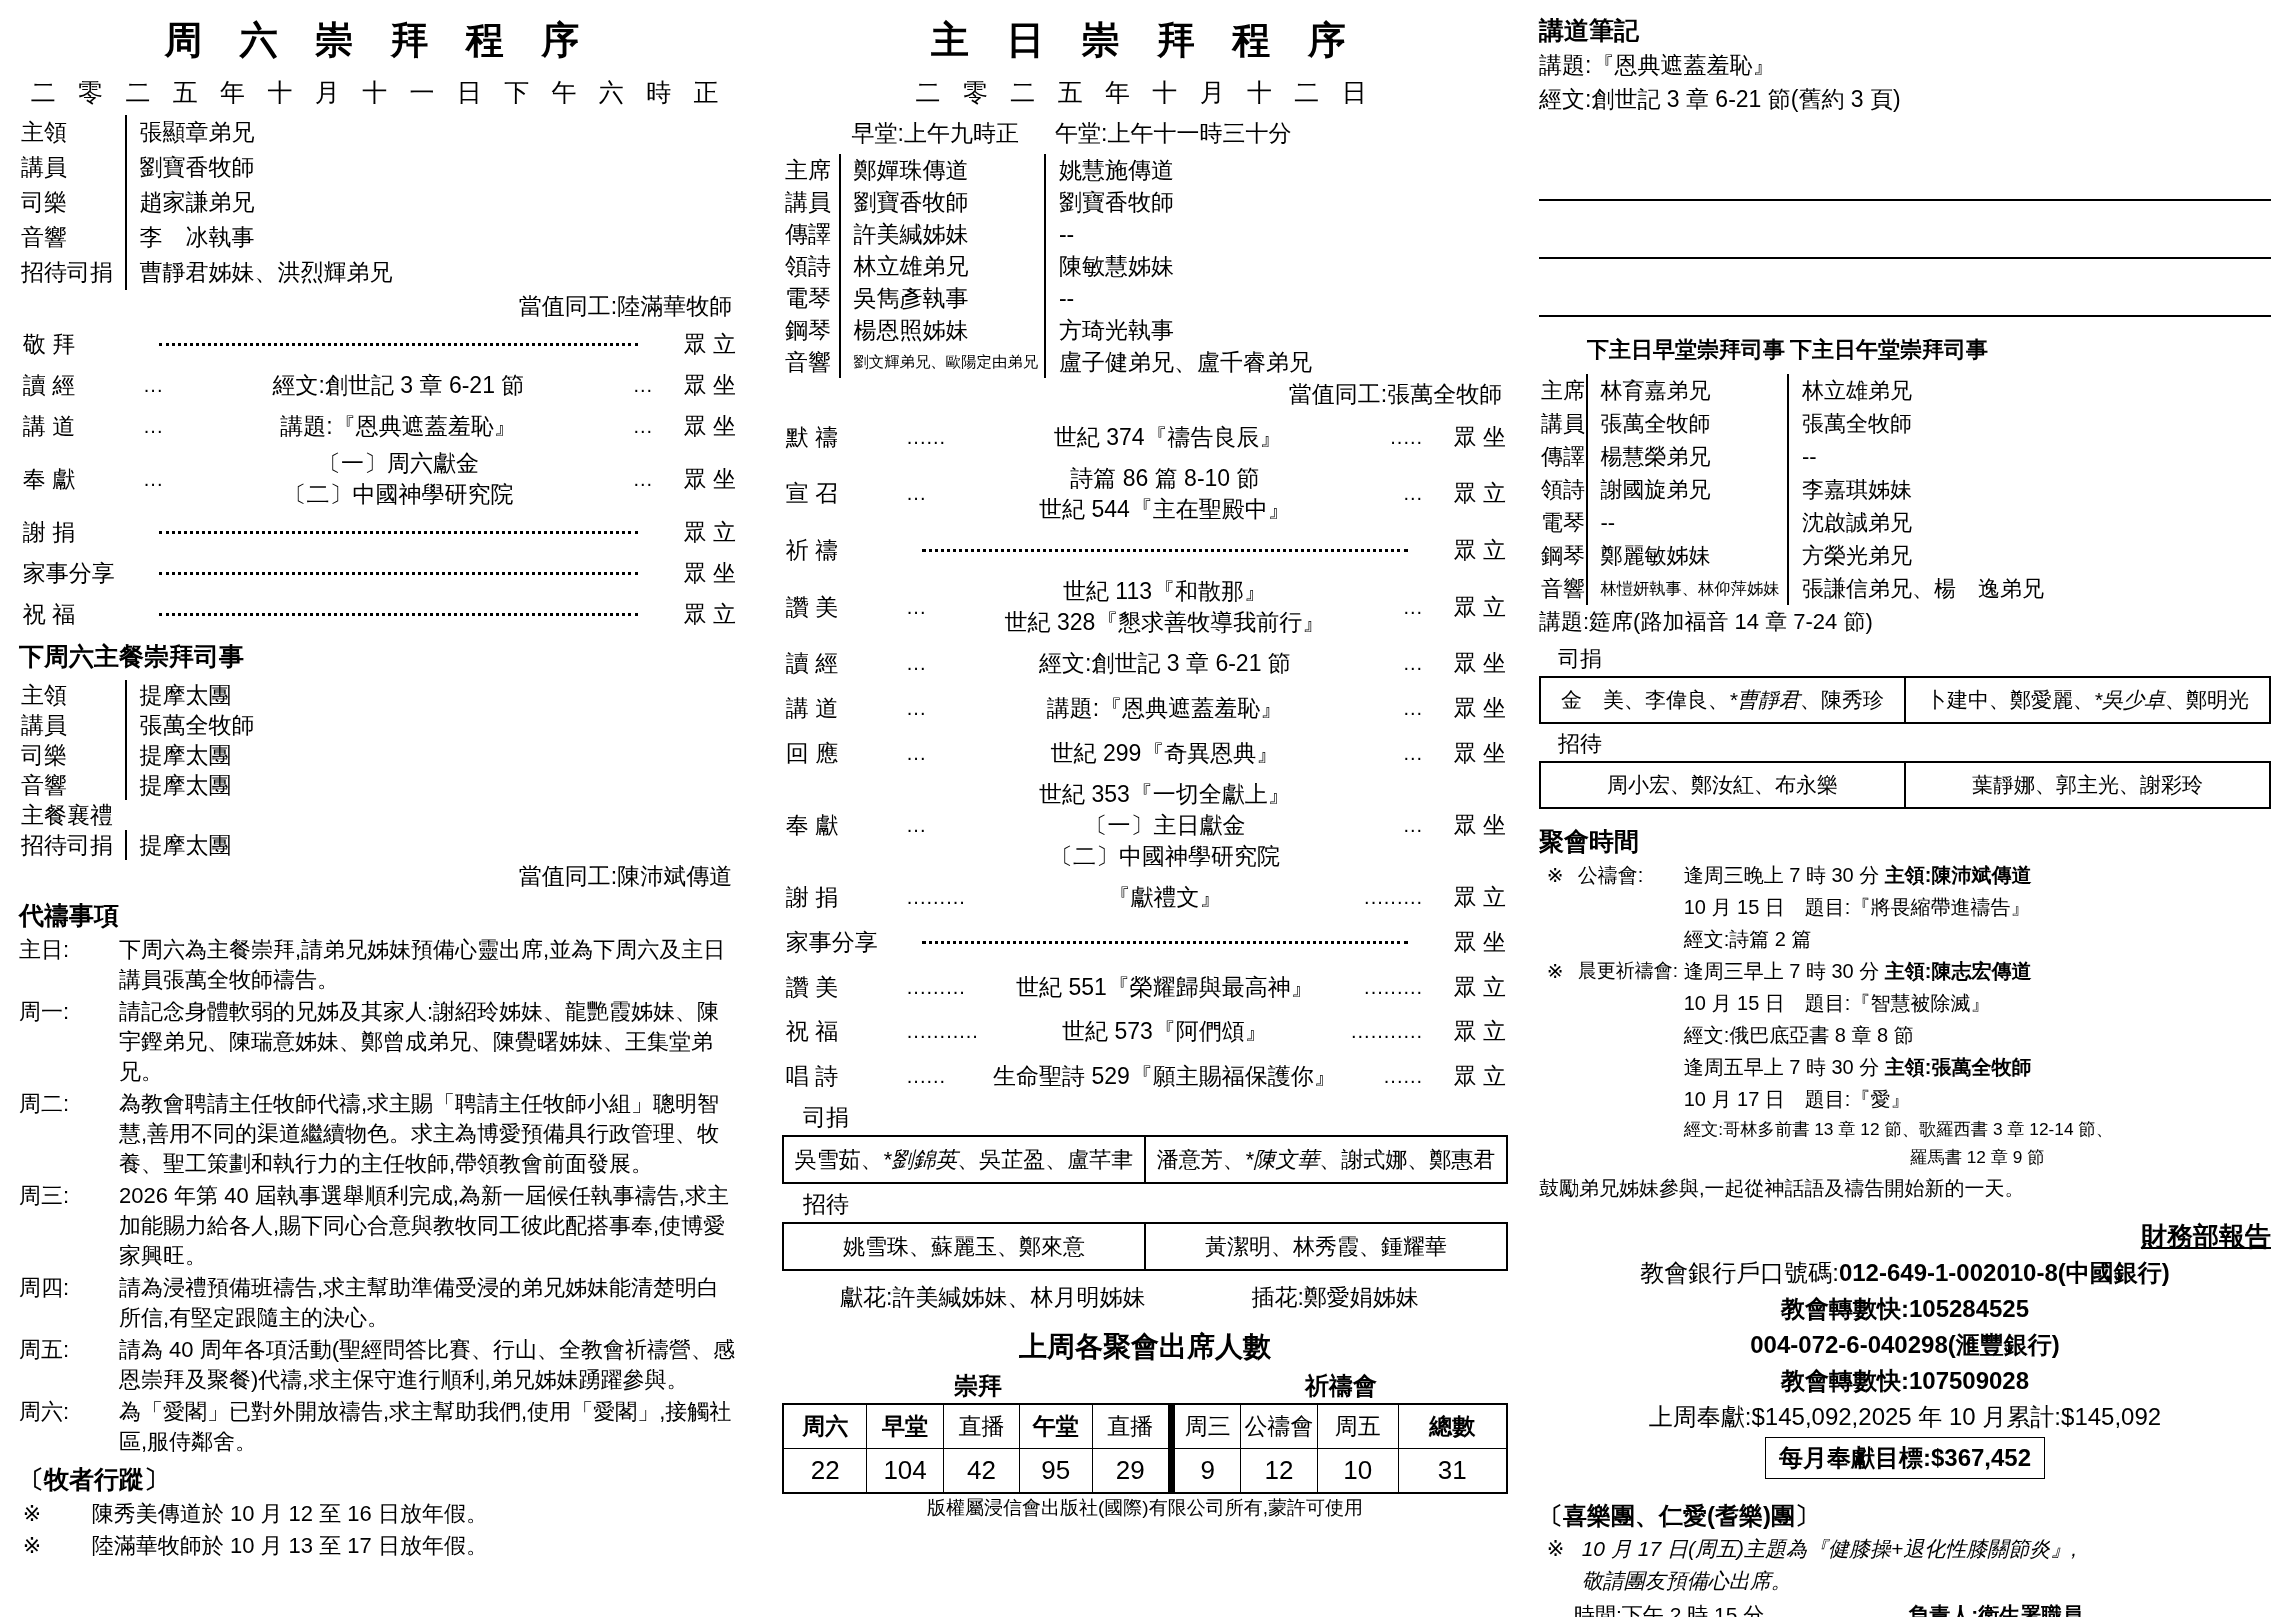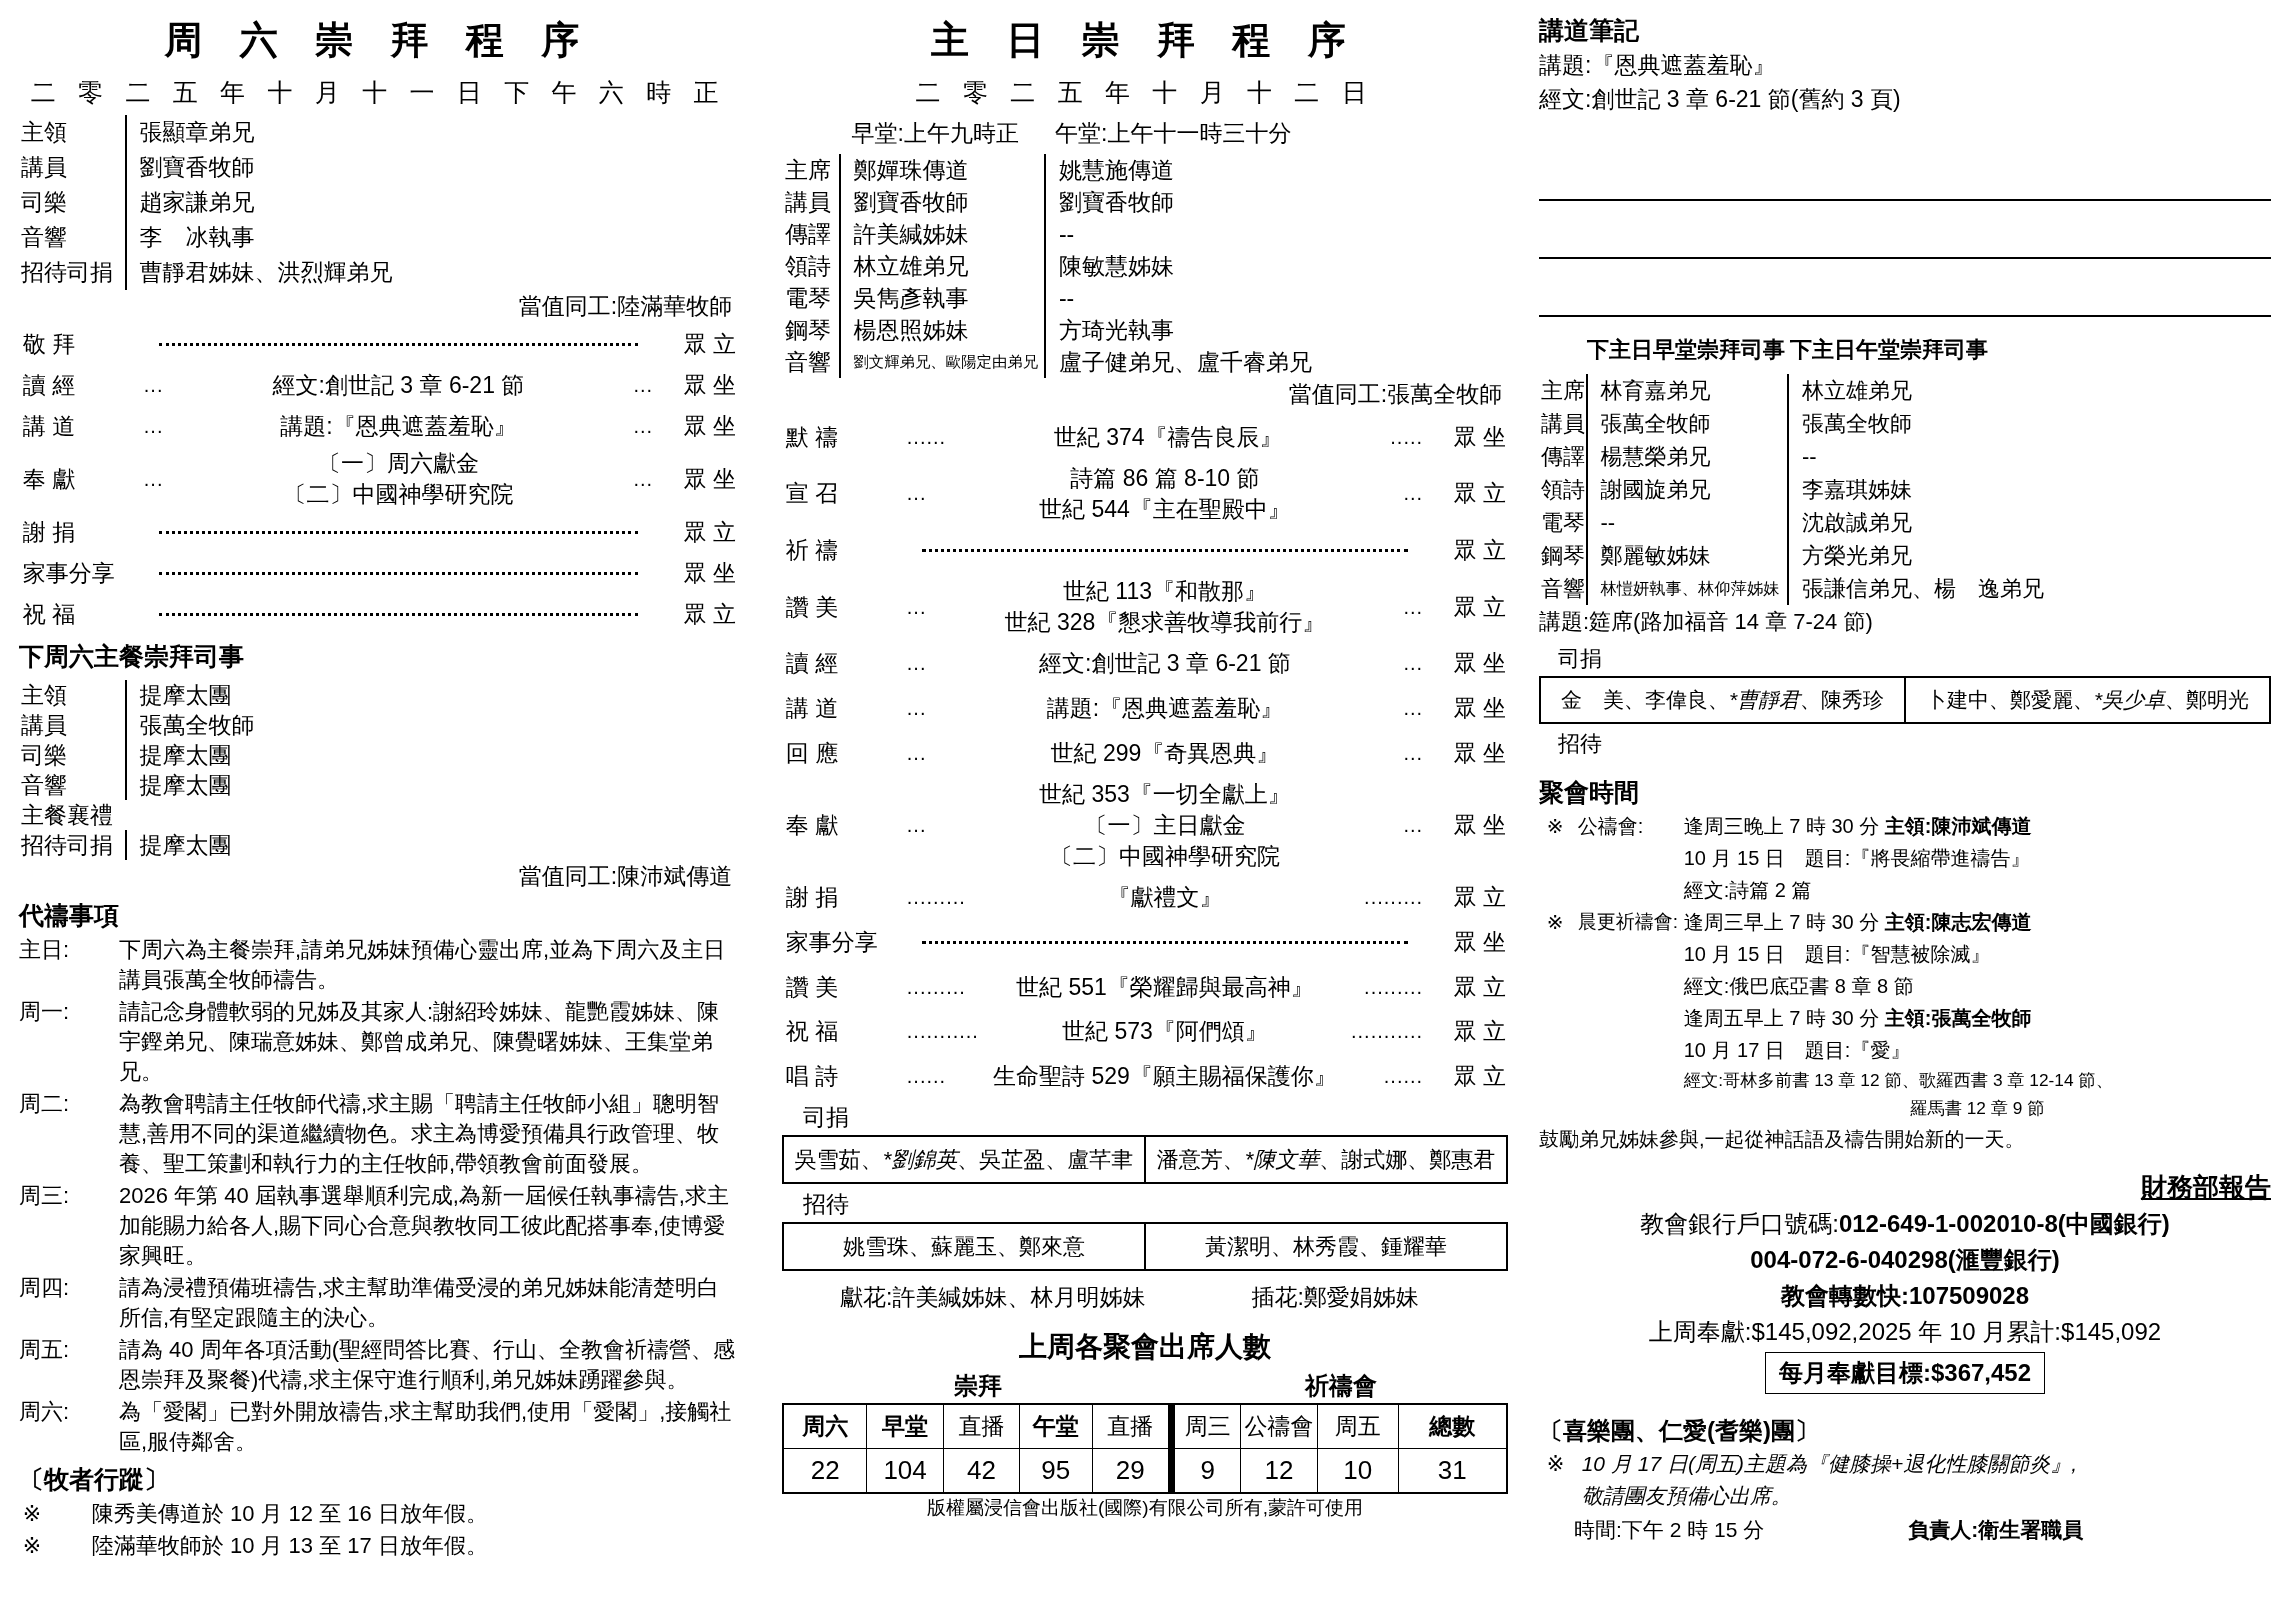--- a/index.html
+++ b/index.html
@@ -534,20 +534,24 @@
         <span class="rcell n">張謙信弟兄、楊　逸弟兄</span>
       </div>
     </div>
   <div class="topicline">講題:筵席(路加福音 14 章 7-24 節)</div>
   <div class="slabel">司捐</div>
   <div class="box2">
     <div class="cell" id="ns-sijuan-0"><span>金　美、李偉良、</span><span class=" it">*曹靜君</span><span>、陳秀珍</span></div>
     <div class="cell" id="ns-sijuan-1"><span>卜建中、鄭愛麗、</span><span class=" it">*吳少卓</span><span>、鄭明光</span></div>
   </div>
   <div class="slabel">招待</div>
+  <div class="box2">
+    <div class="cell">周小宏、鄭汝紅、布永樂</div>
+    <div class="cell">葉靜娜、郭主光、謝彩玲</div>
+  </div>
 
   <div class="sechead" style="margin-top:15.4px">聚會時間</div>
   <div id="meet-items">
       <div class="mitem">
         <span class="mmark">※</span>
         <span class="mname">公禱會:</span>
         <div class="mlines">
           <div class="mline"><span>逢周三晚上 7 時 30 分 </span><span class="b">主領:陳沛斌傳道</span></div>
           <div class="mline"><span>10 月 15 日　題目:『將畏縮帶進禱告』</span></div>
           <div class="mline"><span>經文:詩篇 2 篇</span></div>
@@ -565,20 +569,21 @@
           <div class="mline small"><span>經文:哥林多前書 13 章 12 節、歌羅西書 3 章 12-14 節、</span></div>
           <div class="mline small cen"><span>羅馬書 12 章 9 節</span></div>
         </div>
       </div>
     </div>
   <div class="mfoot">鼓勵弟兄姊妹參與,一起從神話語及禱告開始新的一天。</div>
 
   <div class="ftitle">財務部報告</div>
   <div id="fin-lines">
       <div class="fline"><span>教會銀行戶口號碼:</span><span class="b">012-649-1-002010-8(中國銀行)</span></div>
+      <div class="fline"><span class="b">教會轉數快:105284525</span></div>
       <div class="fline"><span class="b">004-072-6-040298(滙豐銀行)</span></div>
       <div class="fline"><span class="b">教會轉數快:107509028</span></div>
       <div class="fline"><span>上周奉獻:$145,092,2025 年 10 月累計:$145,092</span></div>
     </div>
   <div class="fboxwrap">
     <span class="fbox">每月奉獻目標:$367,452</span>
   </div>
 
   <div class="etitle">〔喜樂團、仁愛(耆樂)團〕</div>
   <div class="eitem">

